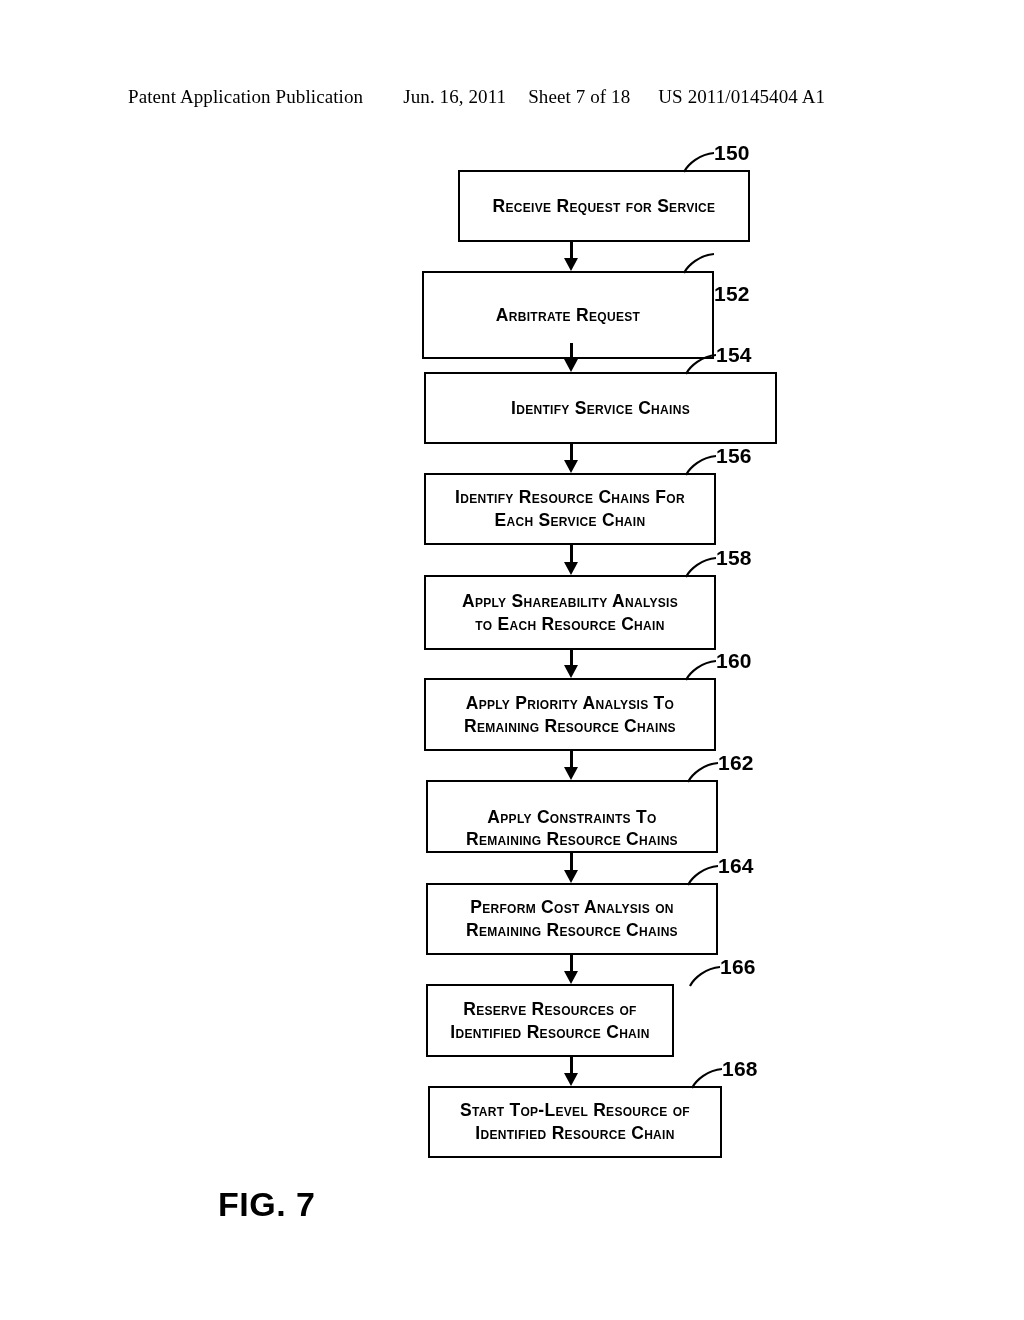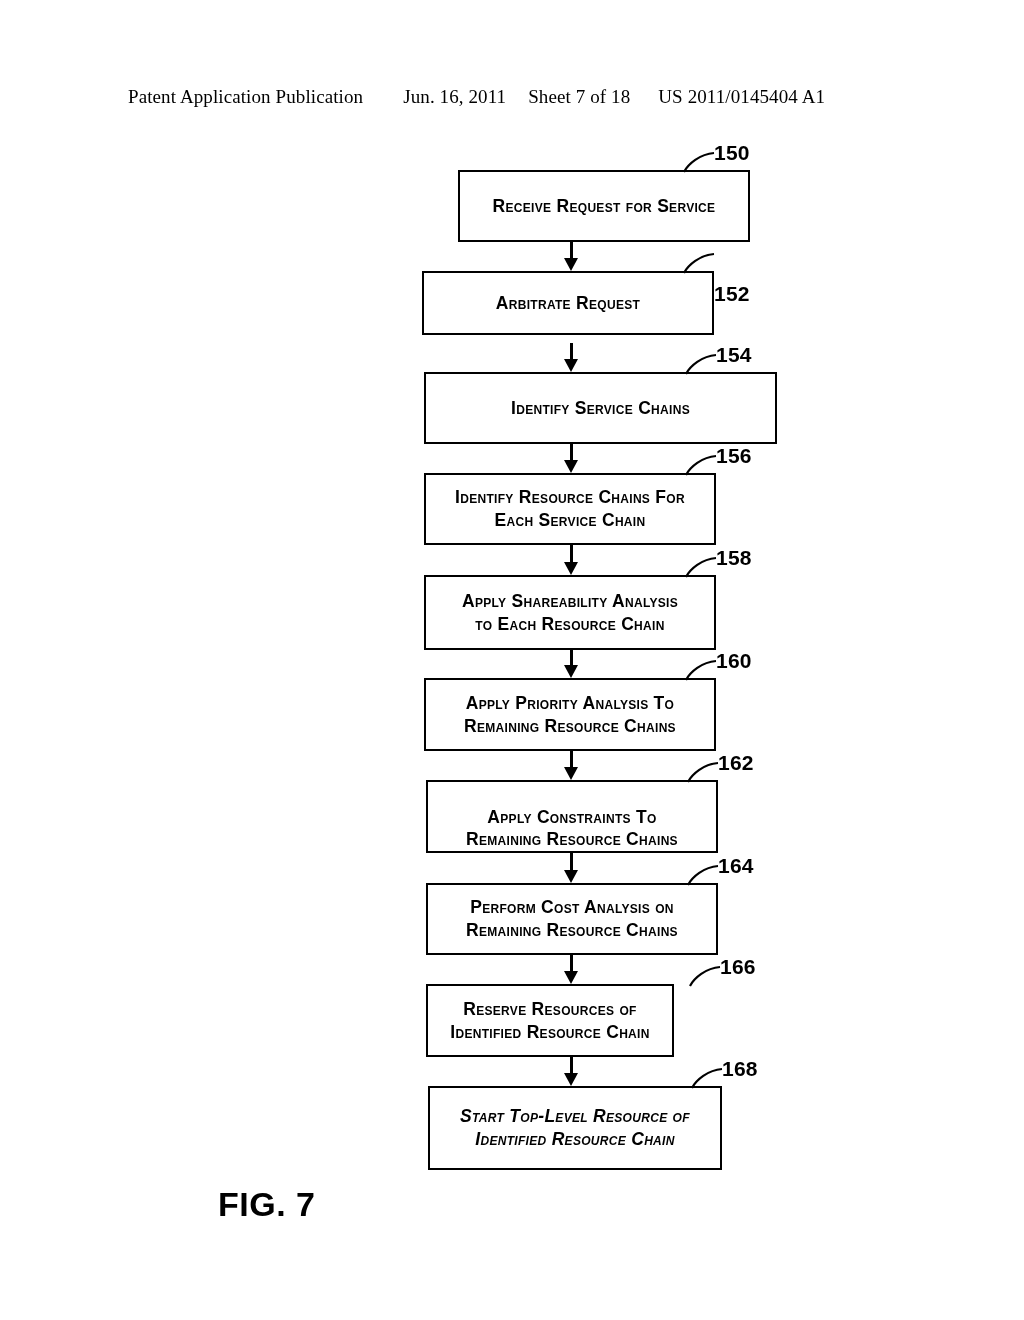--- a/index.html
+++ b/index.html
@@ -140,21 +140,21 @@
   <svg class="ref-leader" style="left:678px; top:148px;">
     <path d="M 6,24 C 10,16 22,6 36,5" stroke="#000" stroke-width="2.2" fill="none"></path>
   </svg>
   <div class="ref-label" style="left:714px; top:142px;">150</div>
 
   <div class="connector" style="left:559px; top:242px; height:29px;">
     <div class="stem" style="height:17px;"></div>
     <div class="head"></div>
   </div>
 
-  <div class="flow-box" style="left:422px; top:271px; width:292px; height:64px;">
+  <div class="flow-box" style="left:422px; top:271px; width:292px; height:88px;">
     <span class="box-text">Arbitrate Request</span>
   </div>
   <svg class="ref-leader" style="left:678px; top:249px;">
     <path d="M 6,24 C 10,16 22,6 36,5" stroke="#000" stroke-width="2.2" fill="none"></path>
   </svg>
   <div class="ref-label" style="left:714px; top:243px;margin-top:40px;">152</div>
 
   <div class="connector" style="left:559px; top:343px; height:29px;">
     <div class="stem" style="height:17px;"></div>
     <div class="head"></div>
@@ -250,21 +250,21 @@
   <svg class="ref-leader" style="left:684px; top:962px;">
     <path d="M 6,24 C 10,16 22,6 36,5" stroke="#000" stroke-width="2.2" fill="none"></path>
   </svg>
   <div class="ref-label" style="left:720px; top:956px;">166</div>
 
   <div class="connector" style="left:559px; top:1057px; height:29px;">
     <div class="stem" style="height:17px;"></div>
     <div class="head"></div>
   </div>
 
-  <div class="flow-box" style="left:428px; top:1086px; width:294px; height:84px;font-style:italic;">
+  <div class="flow-box" style="left:428px; top:1086px; width:294px; height:72px;">
     <span class="box-text">Start Top-Level Resource of
 Identified Resource Chain</span>
   </div>
   <svg class="ref-leader" style="left:686px; top:1064px;">
     <path d="M 6,24 C 10,16 22,6 36,5" stroke="#000" stroke-width="2.2" fill="none"></path>
   </svg>
   <div class="ref-label" style="left:722px; top:1058px;">168</div>
 
 </div>
 

